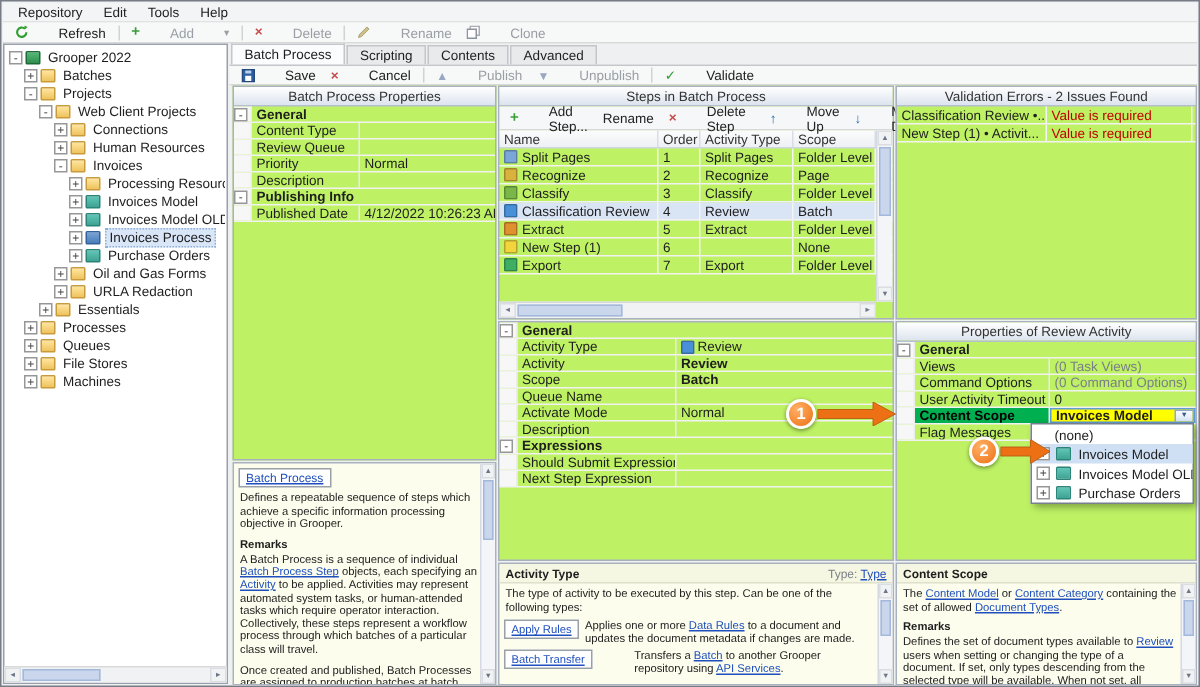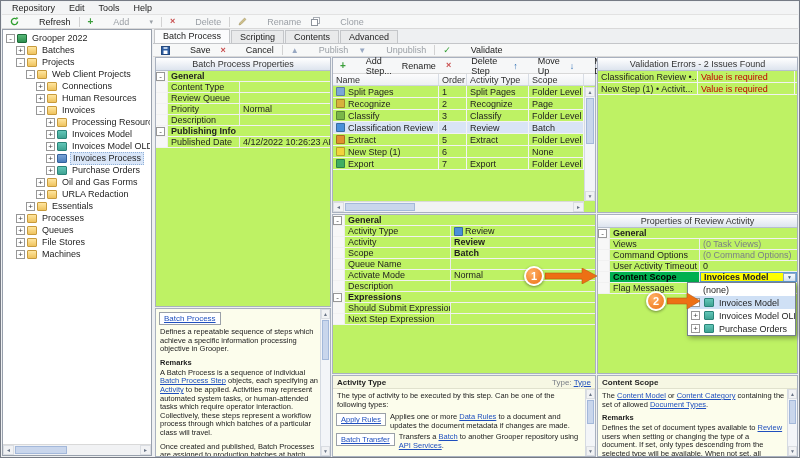--- a/index.html
+++ b/index.html
@@ -345,20 +345,21 @@
         <span class="plabel">Publishing Info</span>
       </div>
     <div class="prow">
         <span class="gut"></span>
         <span class="plabel w72">Published Date</span>
         <span class="pvalue">4/12/2022 10:26:23 AM</span>
       </div>
   </div>
 
   <div class="panel" id="p-steps">
+    <div class="phead">Steps in Batch Process</div>
     <div class="steps-toolbar">
       <span class="tbtn">
           <span class="gplus">+</span>
           <span>Add Step...</span>
         </span>
       <span class="tbtn">
           <span>Rename</span>
         </span>
       <span class="tbtn">
           <span class="rx">×</span>
@@ -586,21 +587,21 @@
       <span>Activity Type</span>
       <span class="rt"><span class="muted">Type:</span> <span class="lnk">Type</span></span>
     </div>
     <div class="hb" style="padding-right:12px;margin-top:2px;">The type of activity to be executed by this step.  Can be one of the following types:</div>
     <div class="entry">
       <span class="ebox"><span class="lnk">Apply Rules</span></span>
       <span class="hb" style="padding:0 12px 0 0;"><span>Applies one or more </span><span class="lnk">Data Rules</span><span> to a document and updates the document metadata if changes are made.</span></span>
     </div>
     <div class="entry">
       <span class="ebox"><span class="lnk">Batch Transfer</span></span>
-      <span class="hb" style="padding:0 12px 0 0;"><span>Transfers a </span><span class="lnk">Batch</span><span> to another Grooper repository using </span><span class="lnk">API Services</span><span>.</span></span>
+      <span class="hb" style="padding:0 12px 0 0;margin-left:24px;"><span>Transfers a </span><span class="lnk">Batch</span><span> to another Grooper repository using </span><span class="lnk">API Services</span><span>.</span></span>
     </div>
     <div class="vscroll" style="top:13px;right:0;bottom:0;width:10px;">
       <div class="vs-btn">▲</div>
       <span class="sb-thumb-v" style="top:11px;height:24px;"></span>
       <div class="vs-btn" style="position:absolute;bottom:0;left:0;right:0;">▼</div>
     </div>
   </div>
 
   <div class="panel help" id="p-help-cs">
     <div class="bhead">

